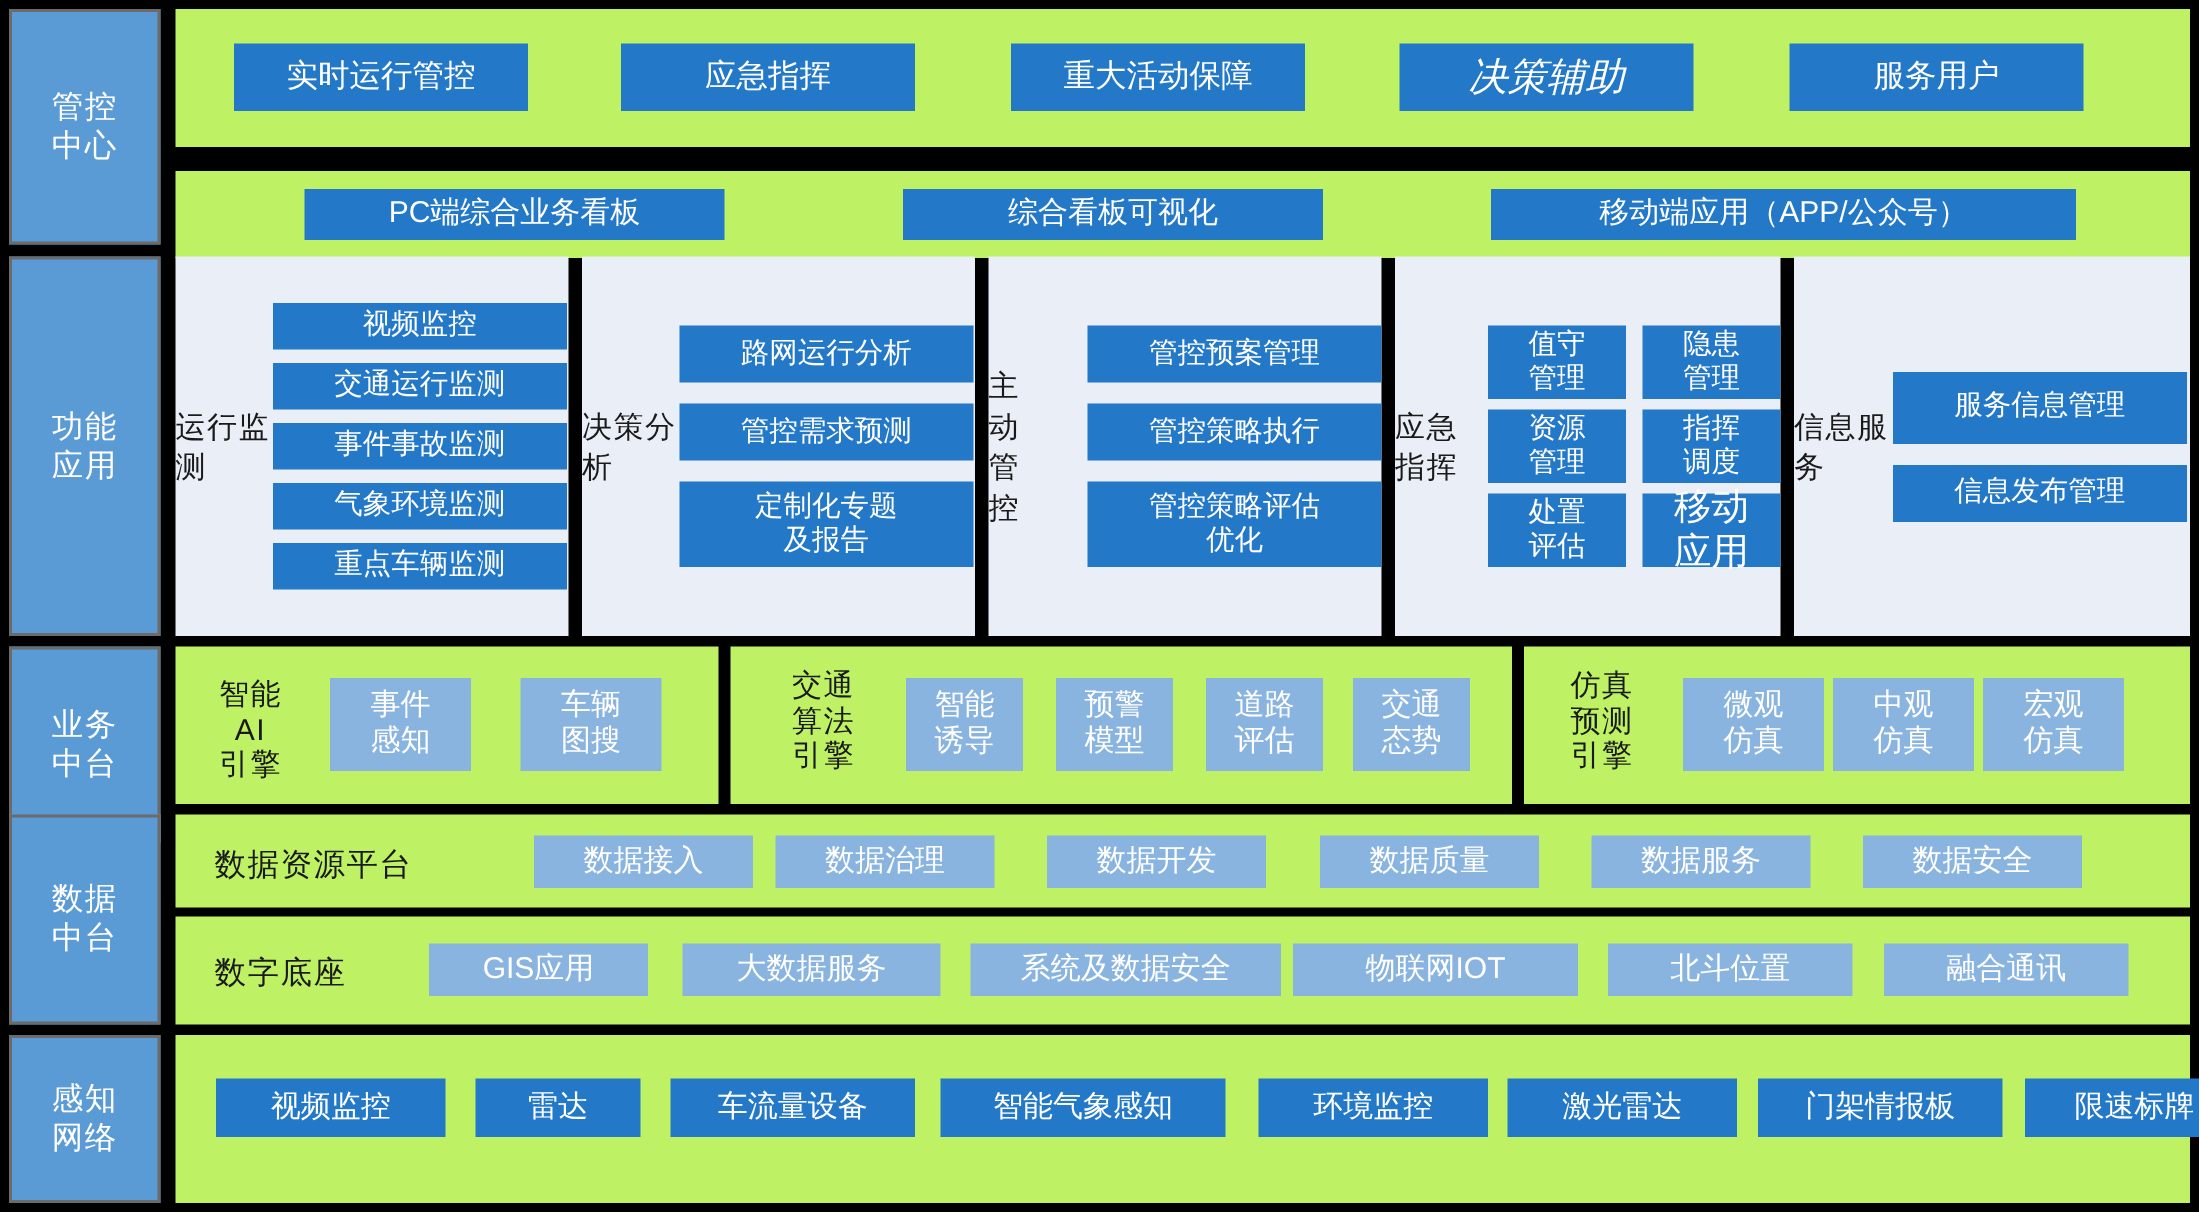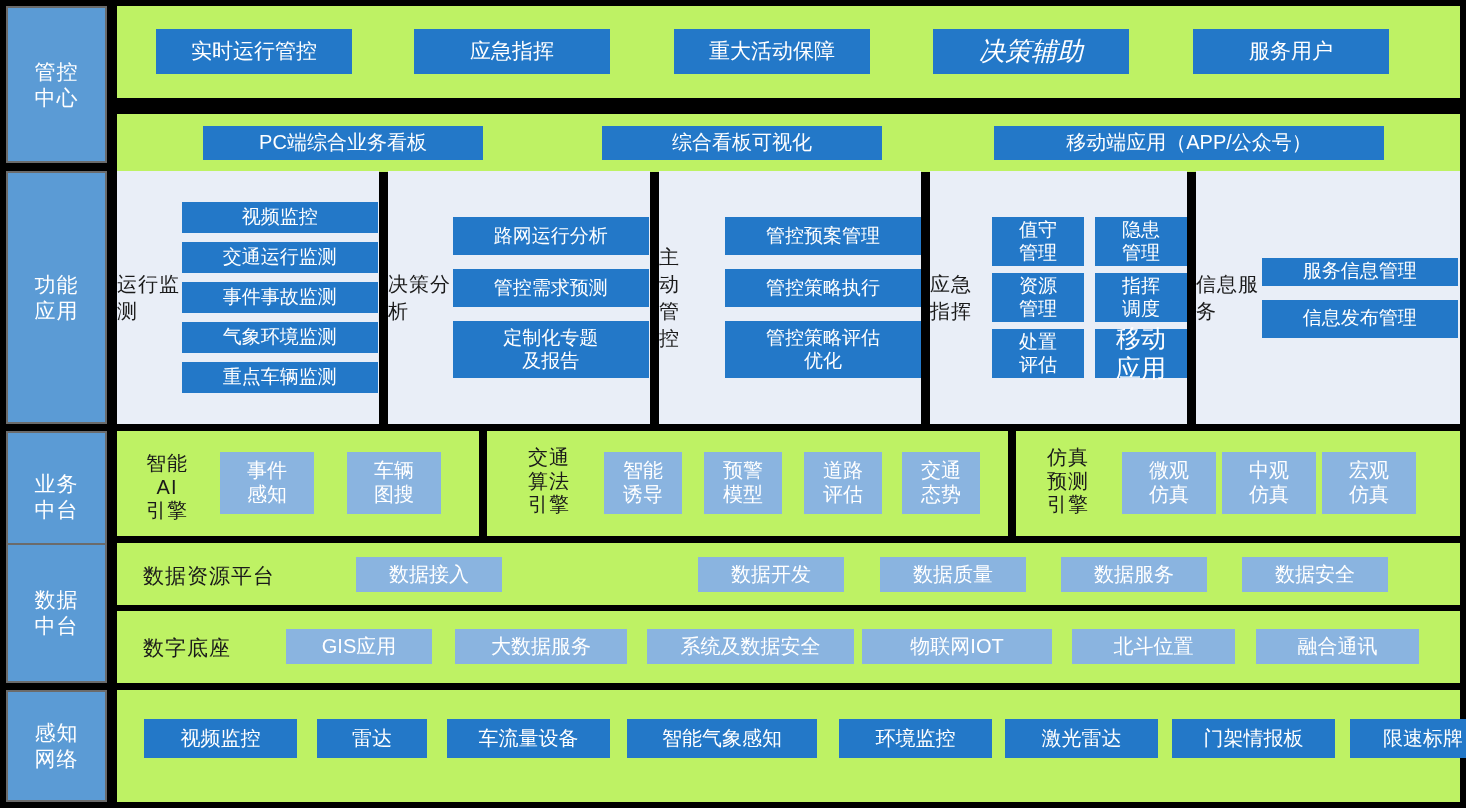--- a/index.html
+++ b/index.html
@@ -178,21 +178,21 @@
       <div class="chip chip-dark" style="height:49px; font-size:19px;">处置
 评估</div>
       <div class="chip chip-dark" style="height:49px; font-size:25px;">移动
 应用</div>
     </div>
   </div>
 
   <div class="group-card" style="left:1196px; top:171px; width:264px; height:253px;">
     <div class="group-title">信息服务</div>
     <div class="group-stack" style="gap:14px;">
-      <div class="chip chip-dark" style="width:196px; height:28px; font-size:19px;">服务信息管理</div>
+      <div class="chip chip-dark" style="width:196px; height:48px; font-size:19px;">服务信息管理</div>
       <div class="chip chip-dark" style="width:196px; height:38px; font-size:19px;">信息发布管理</div>
     </div>
   </div>
 
   <div class="abs panel" style="left:117px; top:431px; width:362px; height:105px;">
     <div class="abs engine-label" style="left:19px; top:21px; width:62px;">智能
 AI
 引擎</div>
     <div class="abs chip chip-light" style="left:103px; top:21px; width:94px; height:62px; font-size:20px;">事件
 感知</div>
@@ -222,20 +222,21 @@
 仿真</div>
     <div class="abs chip chip-light" style="left:206px; top:21px; width:94px; height:62px; font-size:20px;">中观
 仿真</div>
     <div class="abs chip chip-light" style="left:306px; top:21px; width:94px; height:62px; font-size:20px;">宏观
 仿真</div>
   </div>
 
   <div class="abs panel" style="left:117px; top:543px; width:1343px; height:62px;">
     <div class="abs platform-label" style="left:26px; top:19px;">数据资源平台</div>
     <div class="abs chip chip-light" style="left:219px; top:14px; width:146px; height:35px; font-size:20px;margin-left:20px;">数据接入</div>
+    <div class="abs chip chip-light" style="left:400px; top:14px; width:146px; height:35px; font-size:20px;">数据治理</div>
     <div class="abs chip chip-light" style="left:581px; top:14px; width:146px; height:35px; font-size:20px;">数据开发</div>
     <div class="abs chip chip-light" style="left:763px; top:14px; width:146px; height:35px; font-size:20px;">数据质量</div>
     <div class="abs chip chip-light" style="left:944px; top:14px; width:146px; height:35px; font-size:20px;">数据服务</div>
     <div class="abs chip chip-light" style="left:1125px; top:14px; width:146px; height:35px; font-size:20px;">数据安全</div>
   </div>
 
   <div class="abs panel" style="left:117px; top:611px; width:1343px; height:72px;">
     <div class="abs platform-label" style="left:26px; top:23px;">数字底座</div>
     <div class="abs chip chip-light" style="left:169px; top:18px; width:146px; height:35px; font-size:20px;">GIS应用</div>
     <div class="abs chip chip-light" style="left:338px; top:18px; width:172px; height:35px; font-size:20px;">大数据服务</div>

